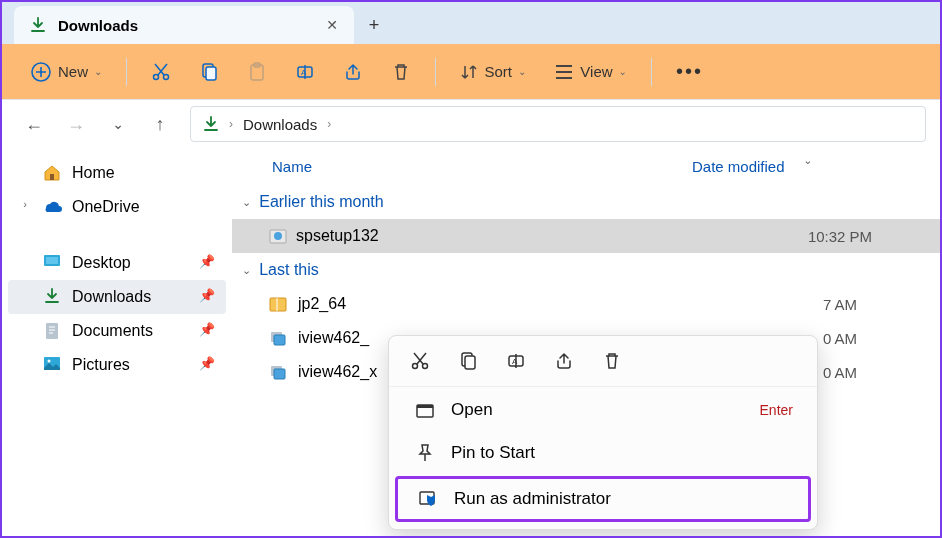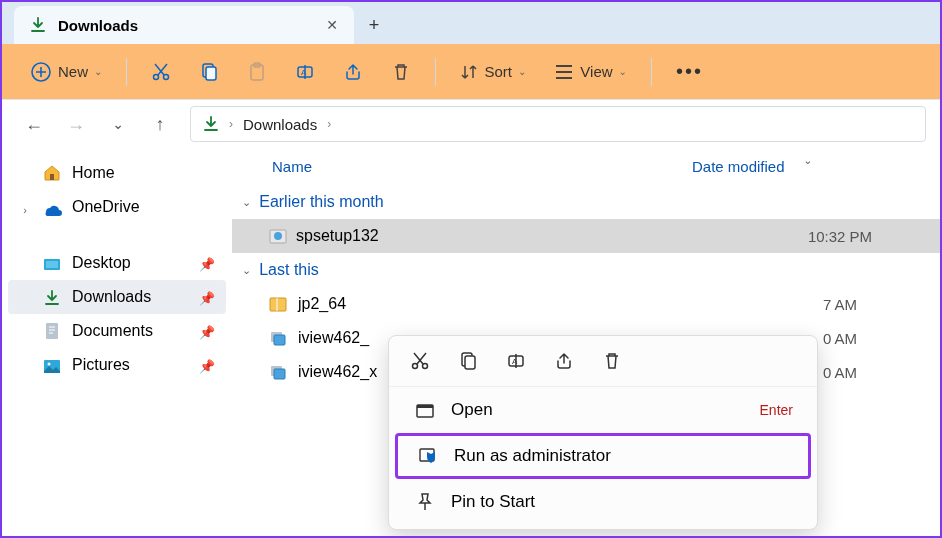--- a/index.html
+++ b/index.html
@@ -24,21 +24,21 @@
 .nav-row { height: 48px; display: flex; align-items: center; padding: 0 14px; gap: 6px; }
 .nav-btn { width: 36px; height: 36px; display: flex; align-items: center; justify-content: center; color: #555; font-size: 18px; border-radius: 4px; }
 .addr-bar { flex: 1; height: 36px; border: 1px solid #d8dde3; border-radius: 4px; display: flex; align-items: center; padding: 0 12px; gap: 10px; margin-left: 6px; }
 .addr-icon { color: #1a7f37; }
 .addr-seg { font-size: 15px; color: #222; }
 .addr-chev { color: #888; font-size: 12px; }
 
 
 .main { display: flex; height: calc(100% - 146px); }
 .sidebar { width: 230px; padding: 8px 6px; overflow: hidden; }
-.side-item { display: flex; align-items: flex-end; gap: 10px; padding: 8px 10px; border-radius: 4px; font-size: 16px; }
+.side-item { display: flex; align-items: flex-start; gap: 10px; padding: 8px 10px; border-radius: 4px; font-size: 16px; }
 .side-item.sel { background: #eaeef2; }
 .side-chev { width: 14px; color: #666; font-size: 11px; text-align: center; }
 .side-icon { width: 20px; display: flex; justify-content: center; }
 .side-pin { margin-left: auto; color: #888; font-size: 13px; }
 .side-spacer { height: 22px; }
 
 .content { flex: 1; position: relative; }
 .col-headers { display: flex; padding: 10px 0 10px 40px; font-size: 15px; }
 .col-name { color: #0855b3; width: 420px; }
 .col-date { color: #0855b3; position: relative; }
@@ -329,30 +329,30 @@
   <div class="ctx-item">
     <span class="ctx-icon">
       <svg width="20" height="18" viewBox="0 0 20 18">
           <rect x="2" y="4" width="16" height="12" rx="1" stroke="#333" stroke-width="1.5" fill="none"></rect>
           <rect x="2" y="4" width="16" height="3" fill="#333"></rect>
         </svg>
     </span>
     <span>Open</span>
     <span class="ctx-shortcut">Enter</span>
   </div>
-  <div class="ctx-item hl">
-    <span class="ctx-icon">
-      <svg width="20" height="20" viewBox="0 0 20 20">
-          <rect x="2" y="3" width="14" height="12" rx="1" stroke="#333" stroke-width="1.4" fill="none"></rect>
-          <path d="M13 8l4-2v5c0 3-2 5-4 6-2-1-4-3-4-6V6z" fill="#0b66c3"></path>
-        </svg>
-    </span>
-    <span>Run as administrator</span>
-  </div>
   <div class="ctx-item">
     <span class="ctx-icon">
       <svg width="18" height="20" viewBox="0 0 18 20">
           <path d="M6 2h6l-1 6 3 3H4l3-3-1-6zM9 11v7" stroke="#333" stroke-width="1.5" fill="none"></path>
         </svg>
     </span>
     <span>Pin to Start</span>
   </div>
+  <div class="ctx-item hl">
+    <span class="ctx-icon">
+      <svg width="20" height="20" viewBox="0 0 20 20">
+          <rect x="2" y="3" width="14" height="12" rx="1" stroke="#333" stroke-width="1.4" fill="none"></rect>
+          <path d="M13 8l4-2v5c0 3-2 5-4 6-2-1-4-3-4-6V6z" fill="#0b66c3"></path>
+        </svg>
+    </span>
+    <span>Run as administrator</span>
+  </div>
 </div>
 
 </body></html>

